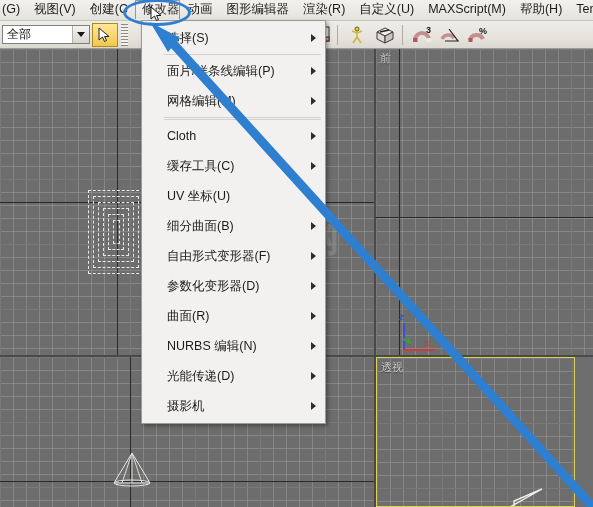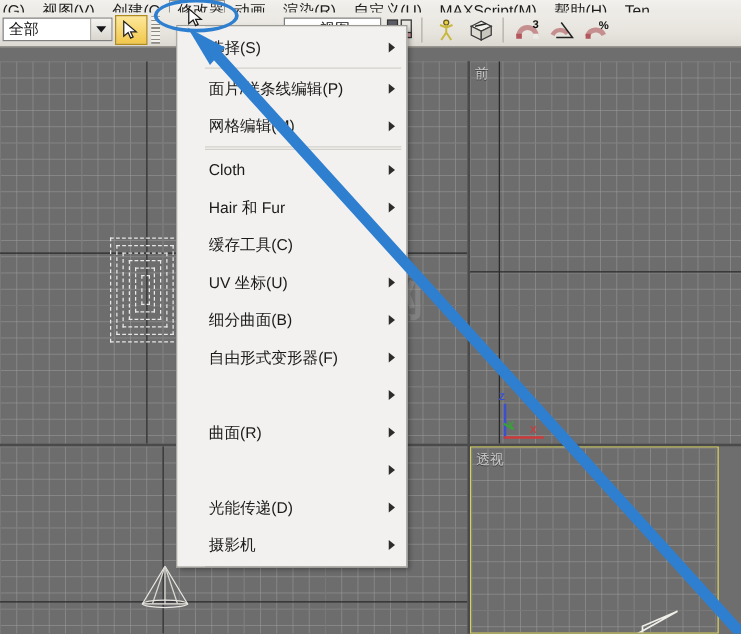--- a/index.html
+++ b/index.html
@@ -35,21 +35,21 @@
   .menubar-item.active {
     background: linear-gradient(to bottom,#f7f6f4,#e6e4df);
     border: 1px solid #9a978f;
     border-bottom-color: #f4f3f0;
     padding: 1px 0 2px 6px;
     border-radius: 1px;
   }
 
   
   .toolbar {
-    position: absolute; top: 10px; left: 0;
+    position: absolute; top: 21px; left: 0;
     width: 593px; height: 28px;
     background: linear-gradient(to bottom,#eeece7 0%, #e7e4de 60%, #dcd9d2 100%);
     border-bottom: 1px solid #9e9b94;
     display: flex; align-items: center;
     padding-left: 2px;
     white-space: nowrap;
   }
   .combo {
     width: 88px; height: 19px;
     background: #ffffff;
@@ -285,20 +285,21 @@
     <div class="watermark">网</div>
     <div class="watermark2"></div>
   </div>
 
   <div class="menubar">
     <span class="menubar-item first">(G)</span>
     <span class="menubar-item">视图(V)</span>
     <span class="menubar-item">创建(C</span>
     <span class="menubar-item active">修改器</span>
     <span class="menubar-item">动画</span>
+    <span class="menubar-item">图形编辑器</span>
     <span class="menubar-item">渲染(R)</span>
     <span class="menubar-item">自定义(U)</span>
     <span class="menubar-item">MAXScript(M)</span>
     <span class="menubar-item">帮助(H)</span>
     <span class="menubar-item">Ten</span>
   </div>
 
   <div class="toolbar">
     <div class="combo">
       <span class="cbtxt">全部</span>
@@ -395,47 +396,45 @@
     </div>
     <div class="menu-sep"></div>
 
     <div class="menu-sep"></div>
 
     <div class="menu-item">
       <span>Cloth</span>
       <span class="arrow"></span>
     </div>
     <div class="menu-item">
-      <span>Hair 和 Fur</span>
-      <span class="arrow"></span>
-    </div>
-    <div class="menu-item">
       <span>缓存工具(C)</span>
       <span class="arrow"></span>
     </div>
     <div class="menu-item">
       <span>UV 坐标(U)</span>
       <span class="arrow"></span>
     </div>
     <div class="menu-item">
       <span>细分曲面(B)</span>
       <span class="arrow"></span>
     </div>
     <div class="menu-item">
       <span>自由形式变形器(F)</span>
       <span class="arrow"></span>
     </div>
     <div class="menu-item">
+      <span>参数化变形器(D)</span>
       <span class="arrow"></span>
     </div>
     <div class="menu-item">
       <span>曲面(R)</span>
       <span class="arrow"></span>
     </div>
     <div class="menu-item">
+      <span>NURBS 编辑(N)</span>
       <span class="arrow"></span>
     </div>
     <div class="menu-item">
       <span>光能传递(D)</span>
       <span class="arrow"></span>
     </div>
     <div class="menu-item">
       <span>摄影机</span>
       <span class="arrow"></span>
     </div>

